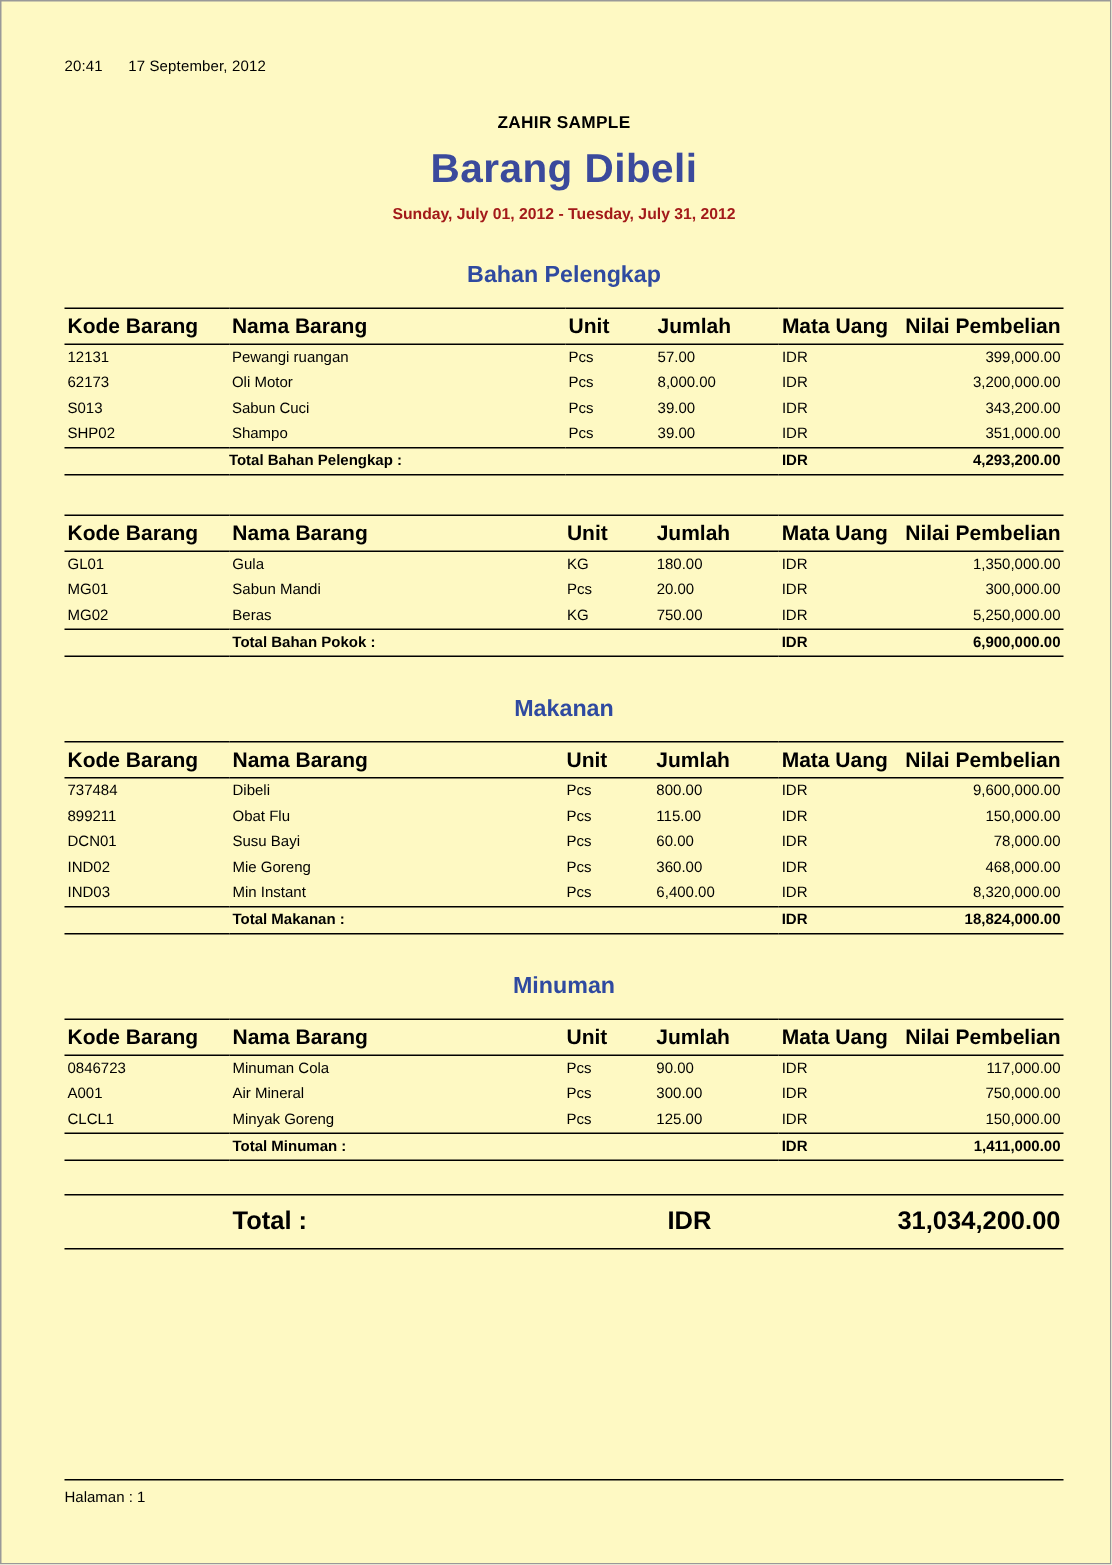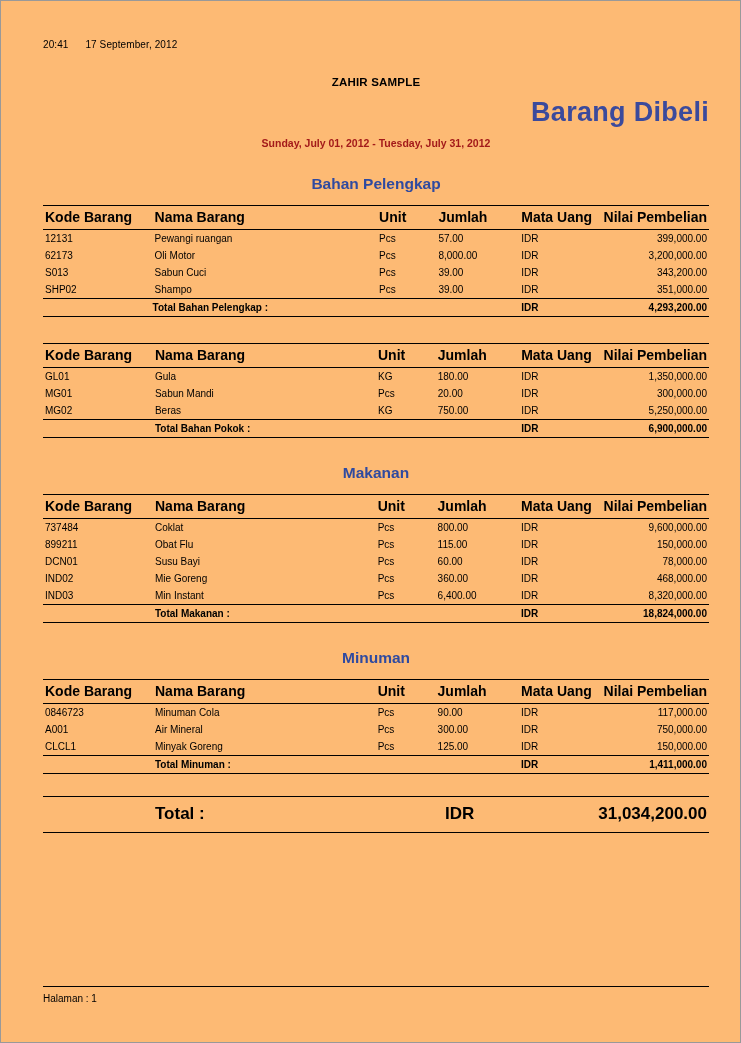--- a/index.html
+++ b/index.html
@@ -8,21 +8,21 @@
     background: #ffffff;
   }
   body {
     font-family: "Liberation Sans", sans-serif;
   }
   .page {
     position: relative;
     width: 741px;
     height: 1043px;
     box-sizing: border-box;
-    background: #fdba74;
+    background: #fef9c3;
     border: 1px solid #999999;
     overflow: hidden;
     padding-left: 16px;
   }
   .inner {
     position: absolute;
     left: 42px;
     top: 38px;
     width: 666px;
   }
@@ -36,21 +36,21 @@
     margin-right: 14px;
   }
   .company {
     text-align: center;
     font-size: 11.5px;
     font-weight: bold;
     color: #000000;
     letter-spacing: 0.2px;
   }
   .report-title {
-    text-align: right;
+    text-align: center;
     font-size: 27px;
     font-weight: bold;
     color: #3b4a9c;
     margin-top: 9px;
     letter-spacing: 0.3px;
   }
   .period {
     text-align: center;
     font-size: 10.5px;
     font-weight: bold;
@@ -275,21 +275,21 @@
             <th class="col-nama">Nama Barang</th>
             <th class="col-unit">Unit</th>
             <th class="col-jumlah">Jumlah</th>
             <th class="col-mata">Mata Uang</th>
             <th class="col-nilai">Nilai Pembelian</th>
           </tr>
         </thead>
         <tbody>
           <tr>
             <td class="col-kode">737484</td>
-            <td class="col-nama">Coklat</td>
+            <td class="col-nama">Dibeli</td>
             <td class="col-unit">Pcs</td>
             <td class="col-jumlah">800.00</td>
             <td class="col-mata">IDR</td>
             <td class="col-nilai">9,600,000.00</td>
           </tr>
           <tr>
             <td class="col-kode">899211</td>
             <td class="col-nama">Obat Flu</td>
             <td class="col-unit">Pcs</td>
             <td class="col-jumlah">115.00</td>

